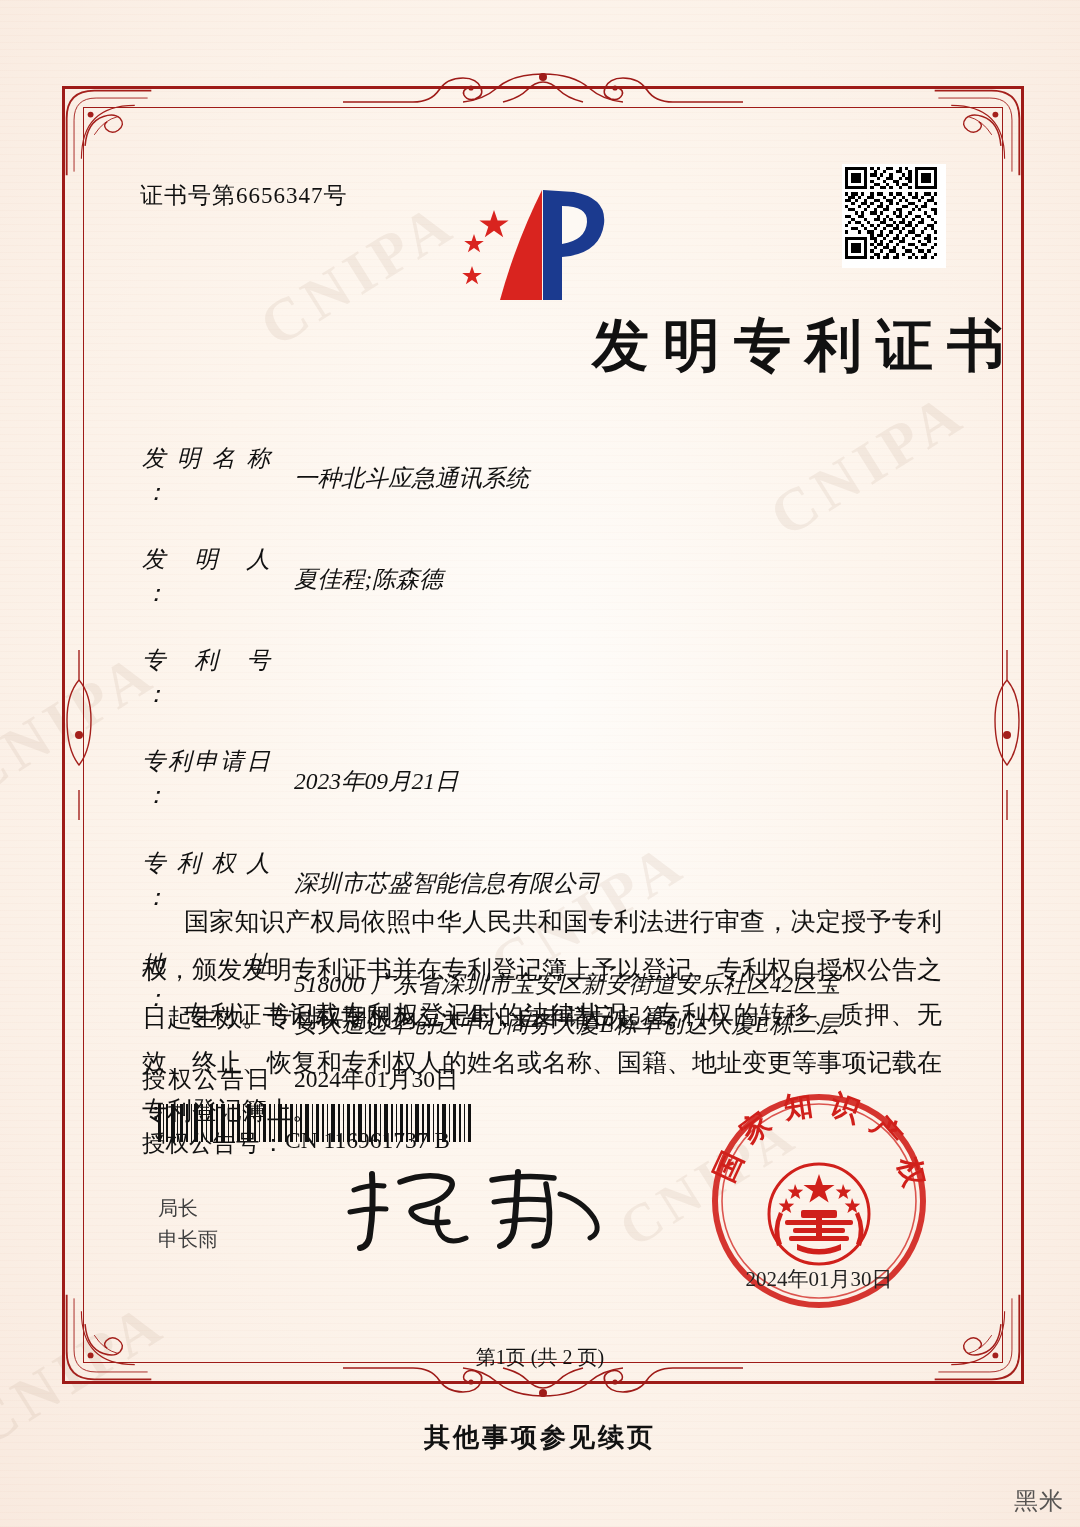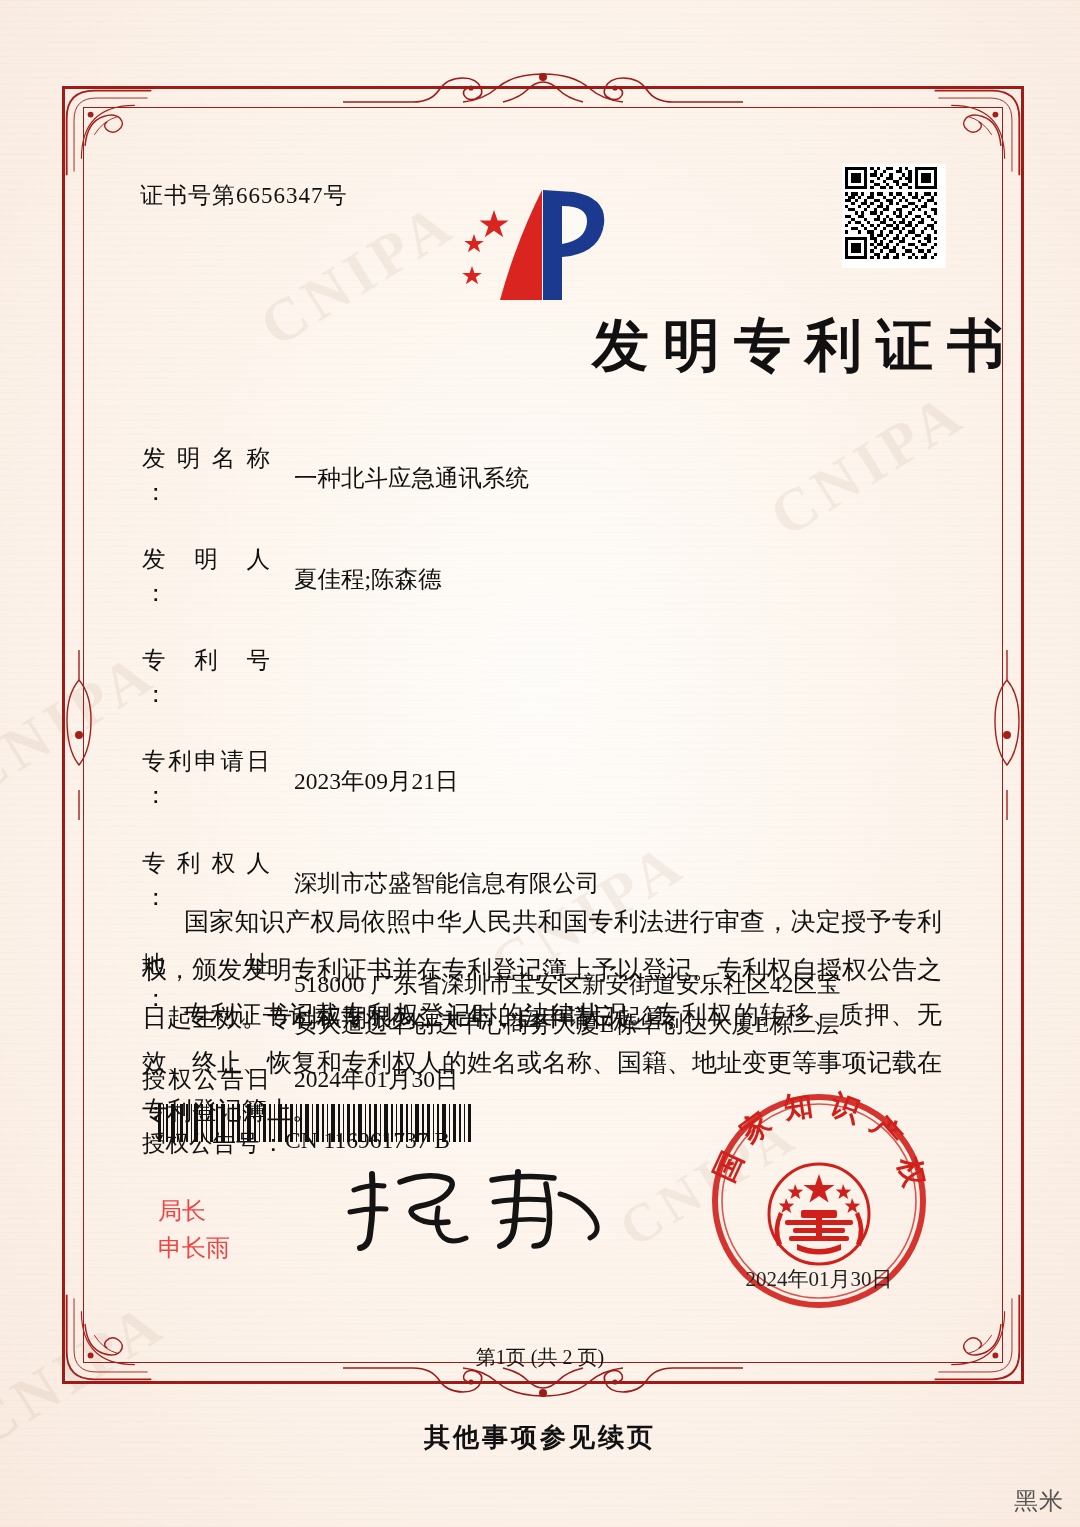--- a/index.html
+++ b/index.html
@@ -82,21 +82,21 @@
     width:180px;height:125px;
   }
 
   .title{
     position:absolute;left:0;right:0;top:222px;text-align:right;
     font-size:57px;font-weight:700;letter-spacing:14px;
     color:#111;font-family:"Liberation Serif","DejaVu Serif",serif;
   }
 
   .fields{position:absolute;left:80px;top:355px;width:800px;}
-  .field{display:flex;margin-bottom:33px;font-size:23.5px;color:#111;line-height:1.45;}
+  .field{display:flex;margin-bottom:33px;font-size:23.5px;color:#111;line-height:1.45;font-style:italic;}
   .fl{width:152px;flex:0 0 152px;letter-spacing:0;}
   .fl span{display:inline-block;}
   .fv{flex:1;margin-top:20px;}
   .fv .addr2{display:block;margin-top:6px;}
 
   .lbl-justify{
     display:flex;justify-content:space-between;width:128px;
   }
   .colon{margin-left:2px;}
 
@@ -110,21 +110,21 @@
   }
   .p1{top:812px;}
   .p2{top:905px;}
   .indent{text-indent:42px;display:block;}
 
   .barcode{
     position:absolute;left:96px;top:1018px;width:320px;height:38px;
   }
 
   .sign-label{
-    position:absolute;left:96px;top:1107px;font-size:24px;color:#ef4444;line-height:1.55;
+    position:absolute;left:96px;top:1107px;font-size:20px;color:#404040;line-height:1.55;
   }
   .signature{
     position:absolute;left:280px;top:1078px;width:270px;height:90px;color:#111;
   }
 
   .seal{
     position:absolute;right:84px;top:1000px;width:230px;height:230px;
   }
 
   .pagefoot{

